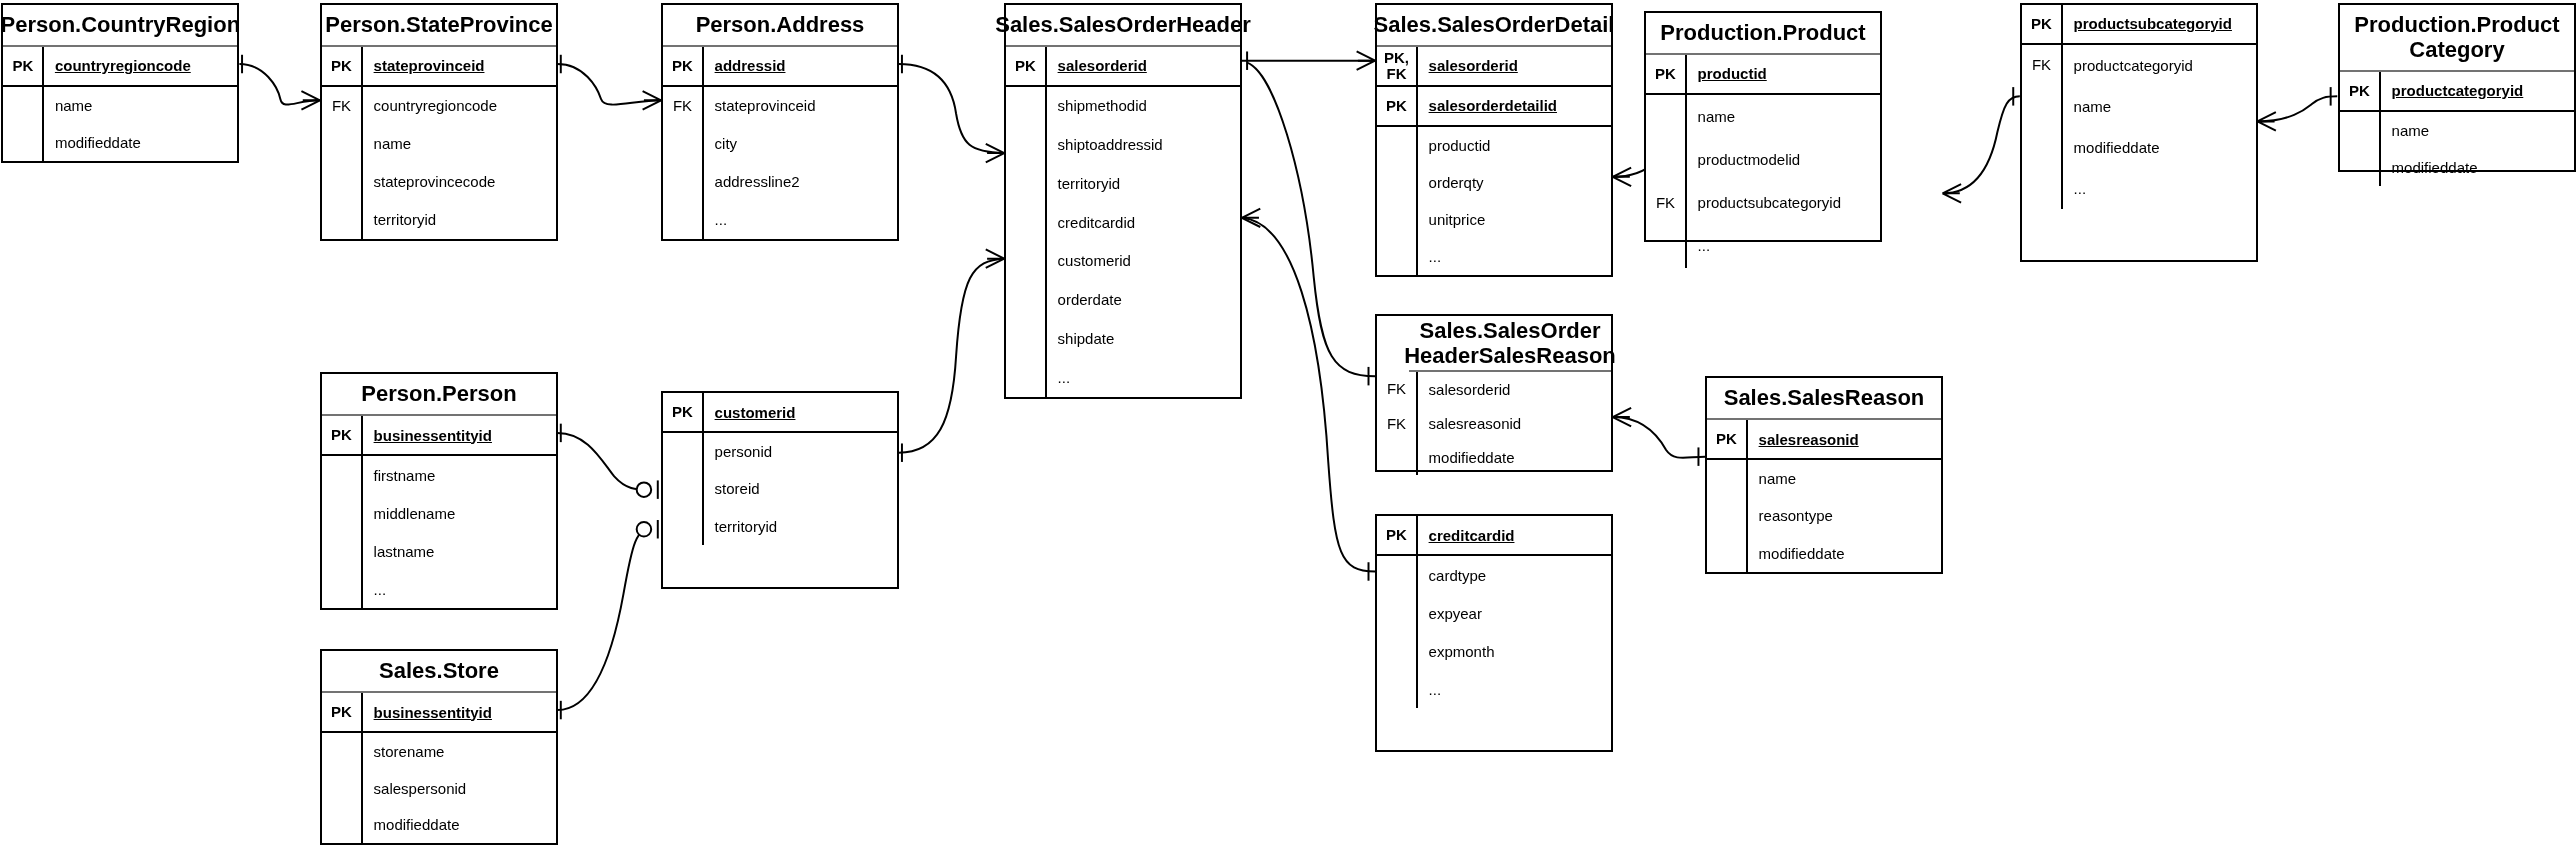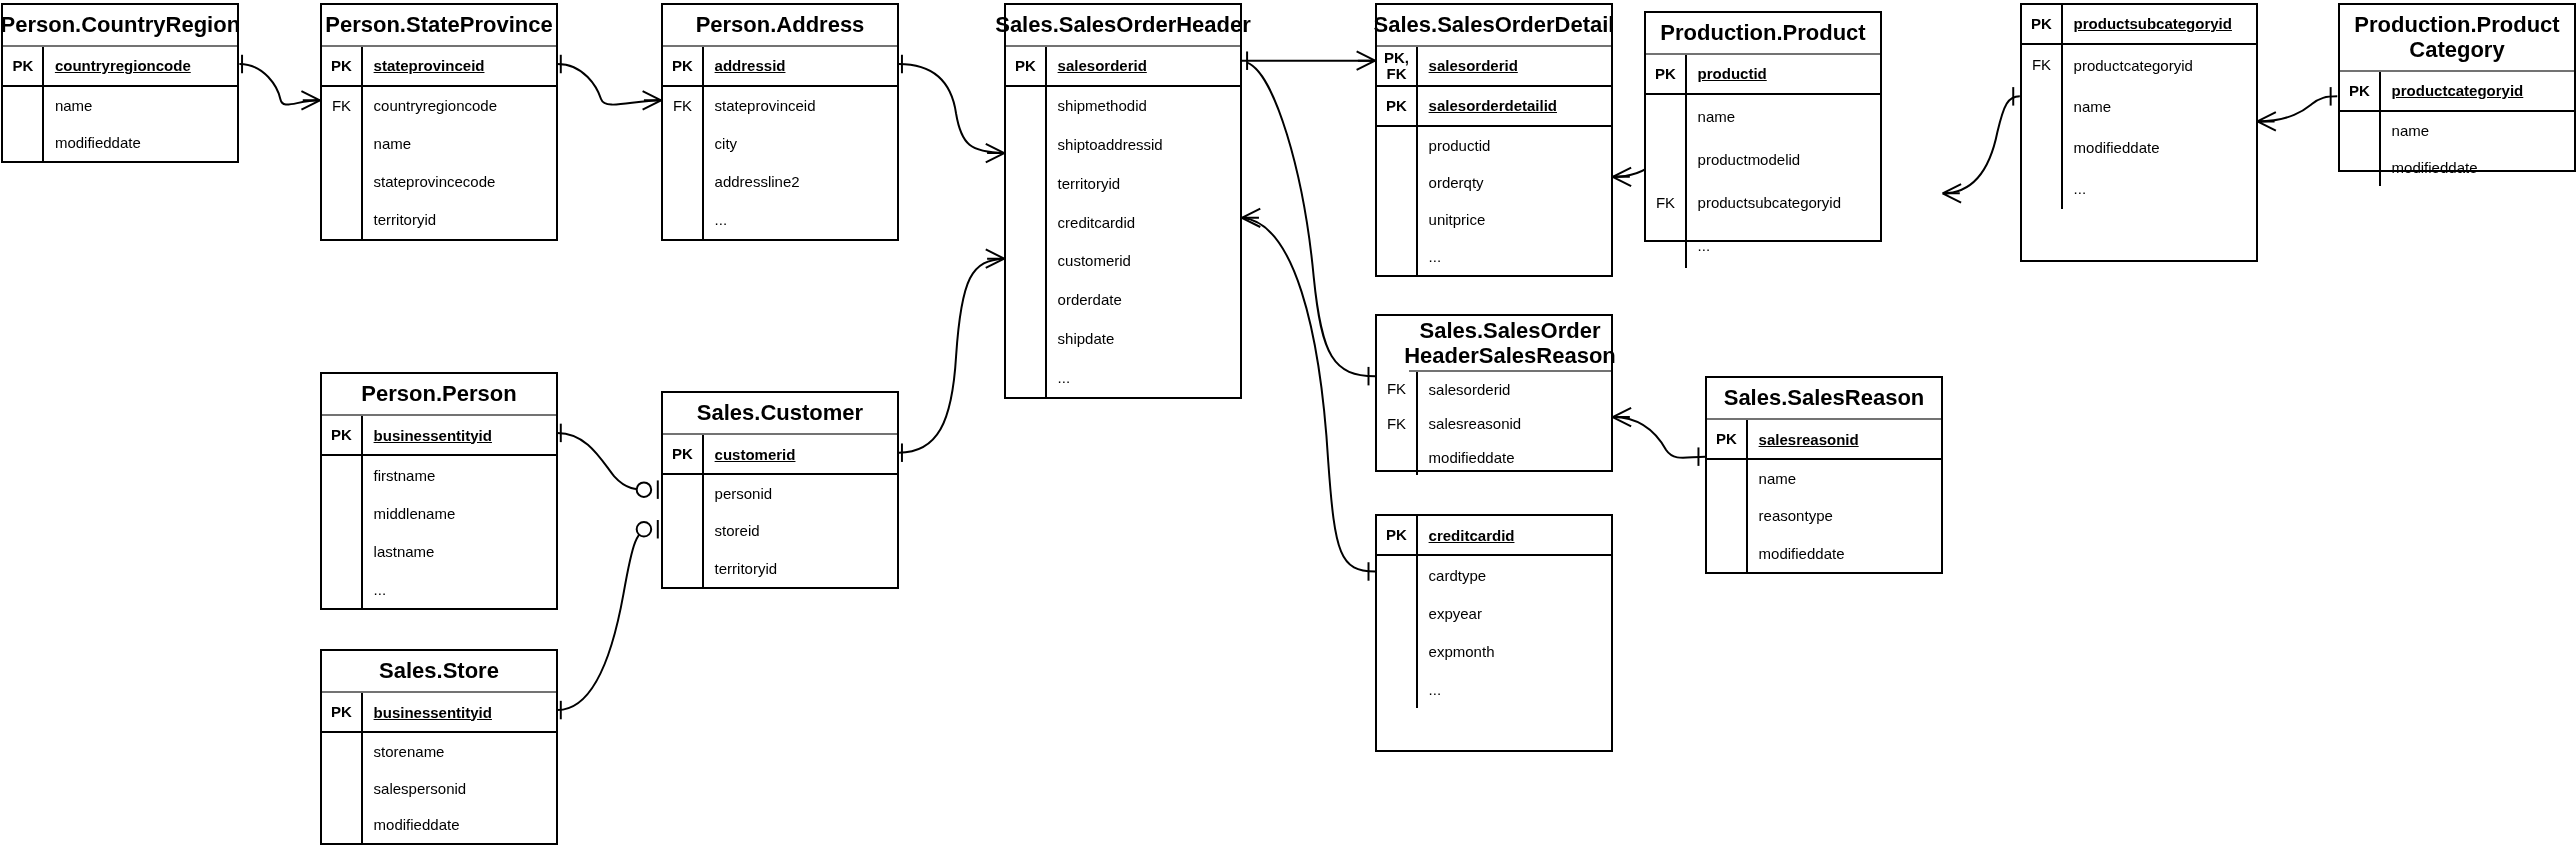--- a/index.html
+++ b/index.html
@@ -309,21 +309,20 @@
           </div>
           <div class="sec-fldcol">
             <div class="fcell">firstname</div>
             <div class="fcell">middlename</div>
             <div class="fcell">lastname</div>
             <div class="fcell">...</div>
           </div>
         </div>
       </div>
       <div class="entity" style="left: 661px; top: 391px; width: 238px; height: 198px;">
-        <div class="ent-title" style="height: 42px;">Sales.Customer</div>
         <div class="ent-section" style="height: 40px;">
           <div class="row" style="height: 100%;">
             <div class="key" style="white-space: pre-line;">PK</div>
             <div class="fld pk">customerid</div>
           </div>
         </div>
         <div class="ent-section last sec-body" style="height: 112px;">
           <div class="sec-keycol">
             <div class="kcell"></div>
             <div class="kcell"></div>

